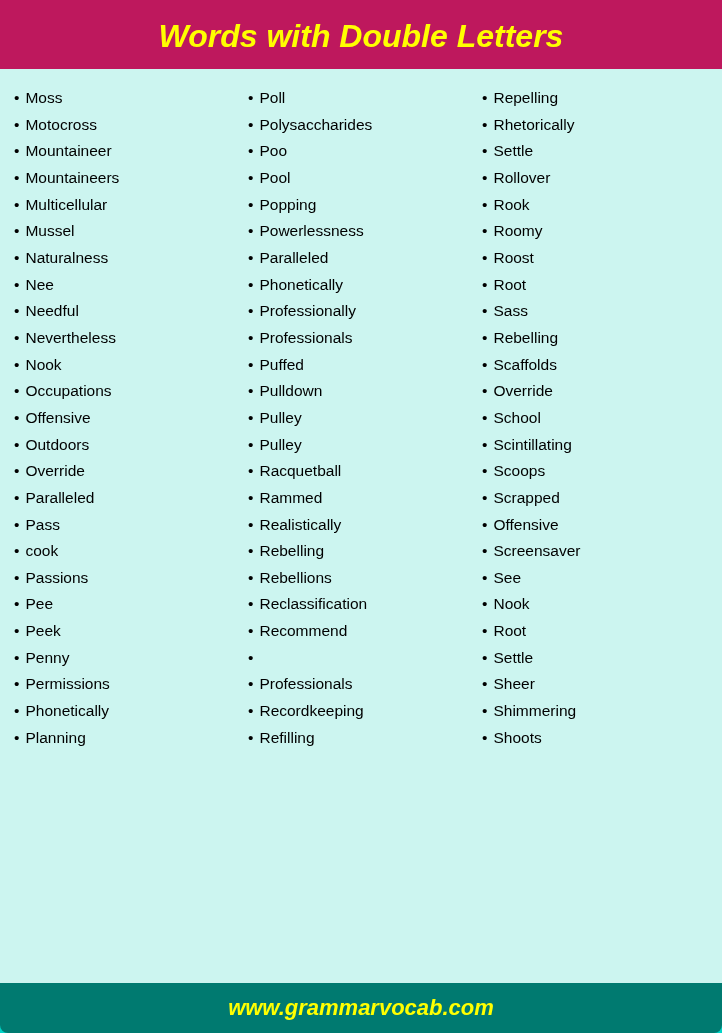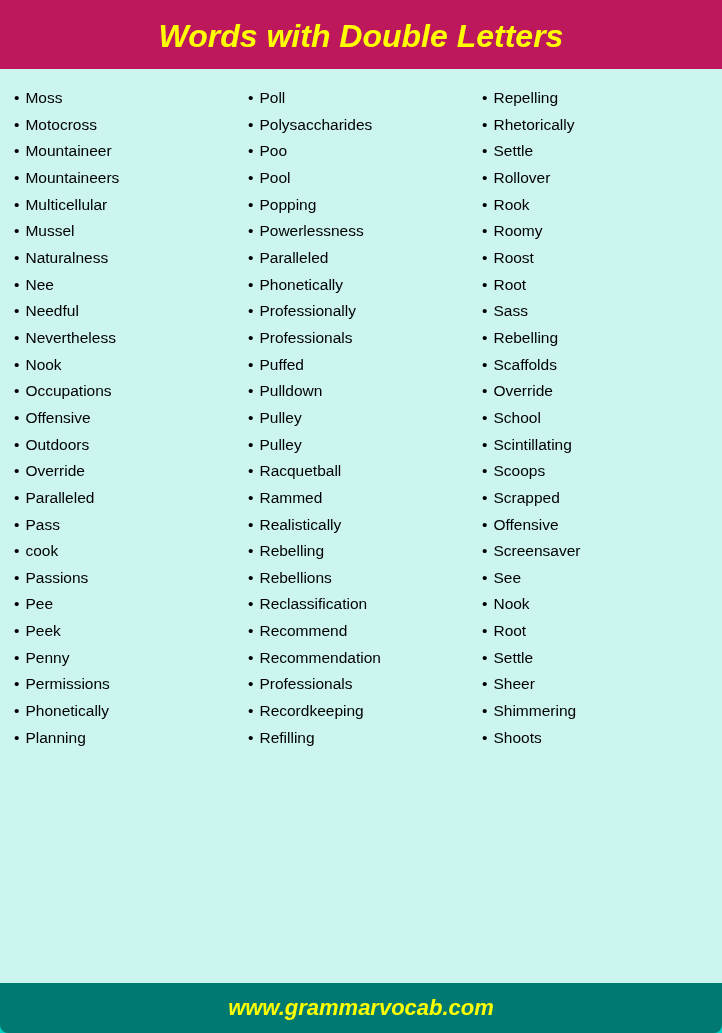--- a/index.html
+++ b/index.html
@@ -261,21 +261,20 @@
       <div class="word-item">
         <span class="bullet">•</span>
         <span>Reclassification</span>
       </div>
       <div class="word-item">
         <span class="bullet">•</span>
         <span>Recommend</span>
       </div>
       <div class="word-item">
         <span class="bullet">•</span>
-        <span>Recommendation</span>
       </div>
       <div class="word-item">
         <span class="bullet">•</span>
         <span>Professionals</span>
       </div>
       <div class="word-item">
         <span class="bullet">•</span>
         <span>Recordkeeping</span>
       </div>
       <div class="word-item">

